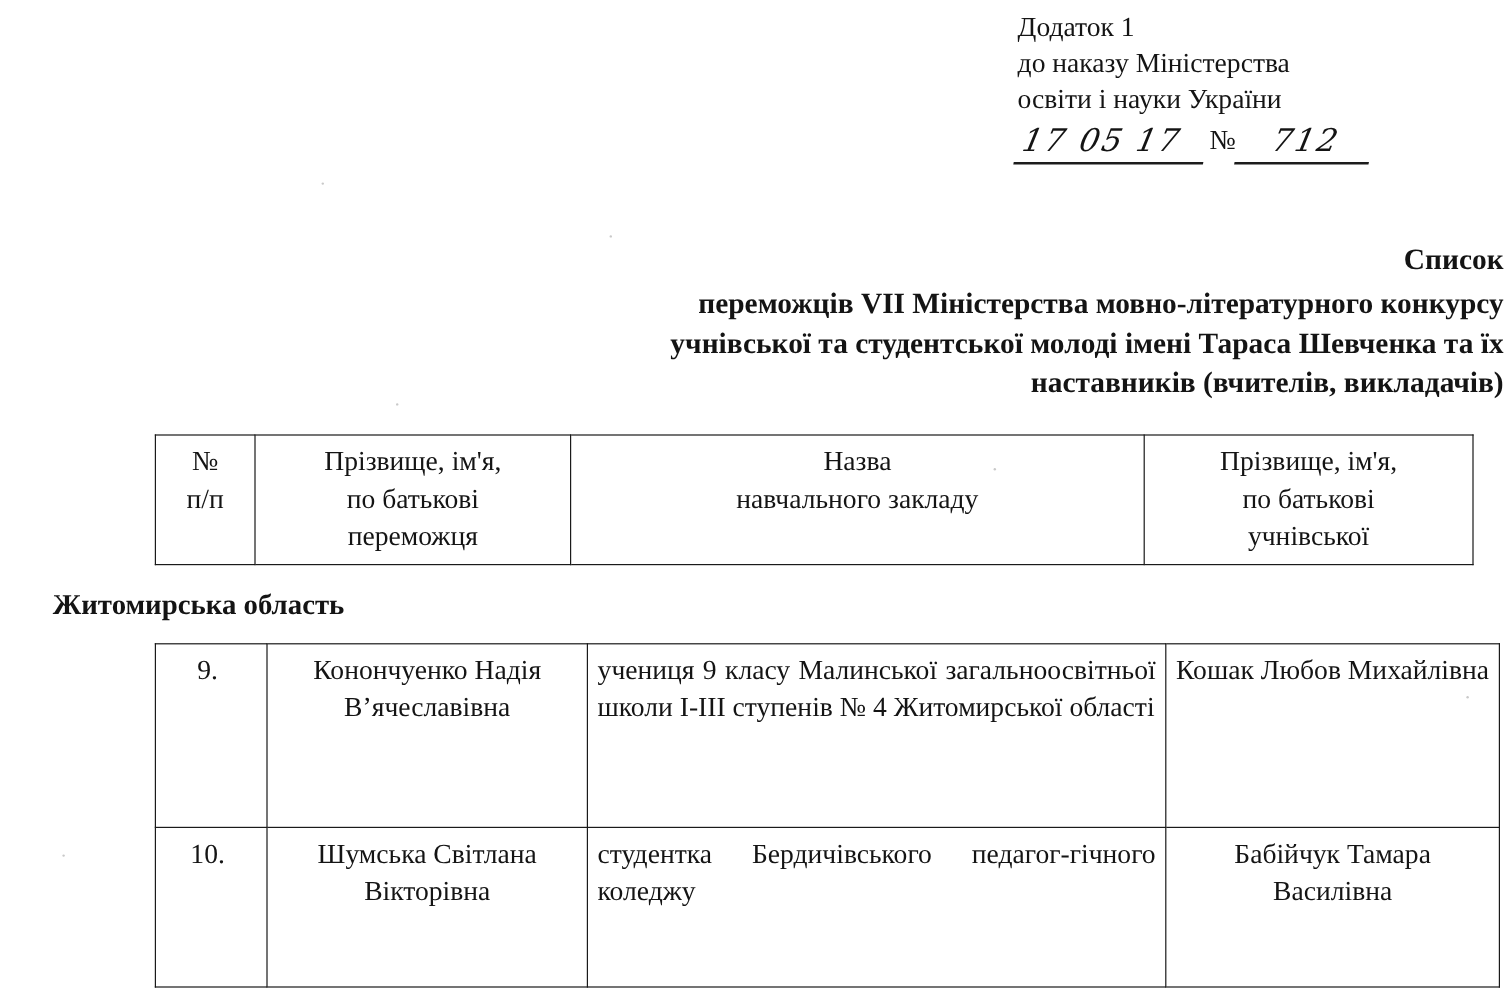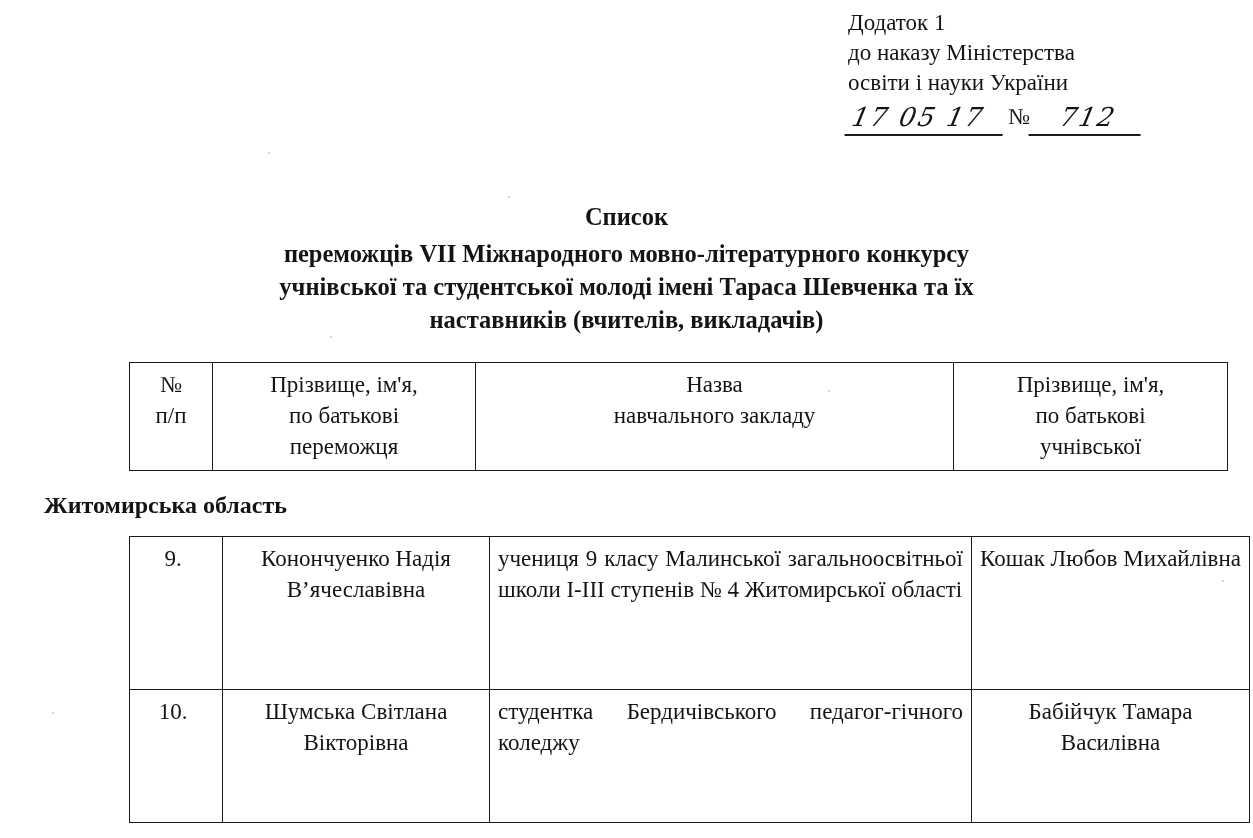--- a/index.html
+++ b/index.html
@@ -65,21 +65,21 @@
     min-width: 92px;
     text-align: center;
   }
 
   
   .title-block {
     position: absolute;
     top: 200px;
     left: 0;
     width: 1253px;
-    text-align: center;
+    text-align: right;
     font-weight: bold;
     font-size: 24.5px;
     line-height: 33px;
   }
   .title-main {
     margin-bottom: 4px;
   }
   .title-sub div {
     white-space: nowrap;
   }
@@ -161,21 +161,21 @@
   <div>до наказу Міністерства</div>
   <div>освіти і науки України</div>
   <div class="handwritten-line">
     <span class="hw-date">17 05 17</span><span class="hw-no">№</span><span class="hw-num">712</span>
   </div>
 </div>
 
 <div class="title-block">
   <div class="title-main">Список</div>
   <div class="title-sub">
-    <div>переможців VII Міжнародного мовно-літературного конкурсу</div>
+    <div>переможців VII Міністерства мовно-літературного конкурсу</div>
     <div>учнівської та студентської молоді імені Тараса Шевченка та їх</div>
     <div>наставників (вчителів, викладачів)</div>
   </div>
 </div>
 
 <table class="head-table">
   <tbody>
       <tr>
     <td class="c-num">
       <div>№</div>

